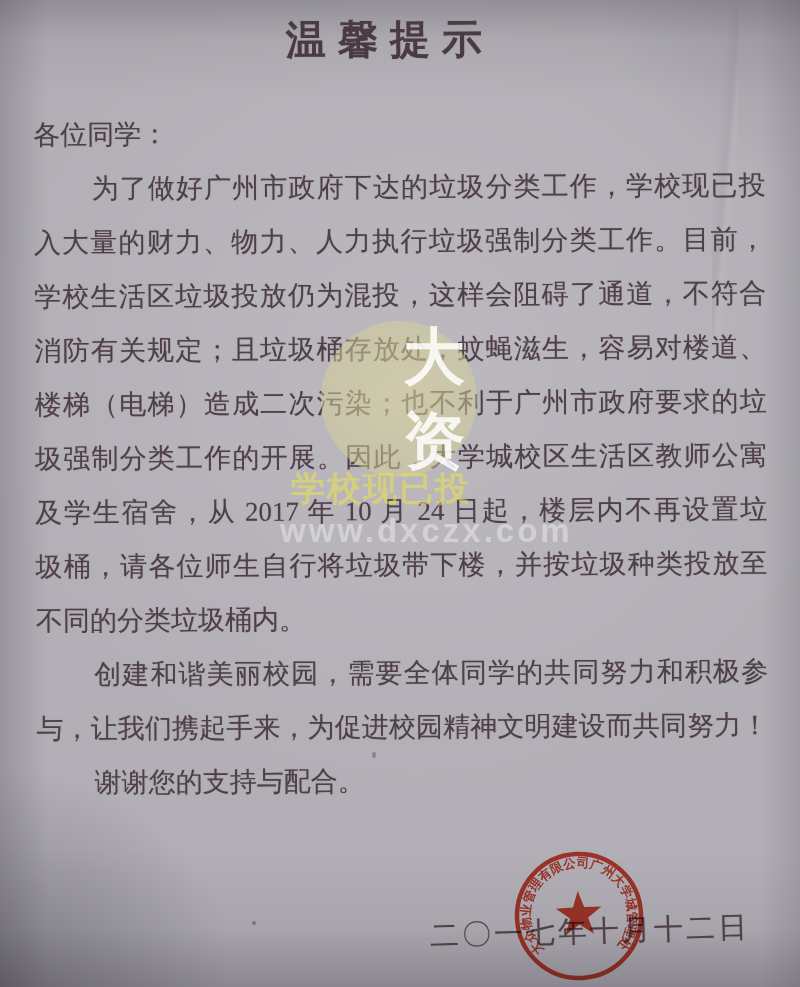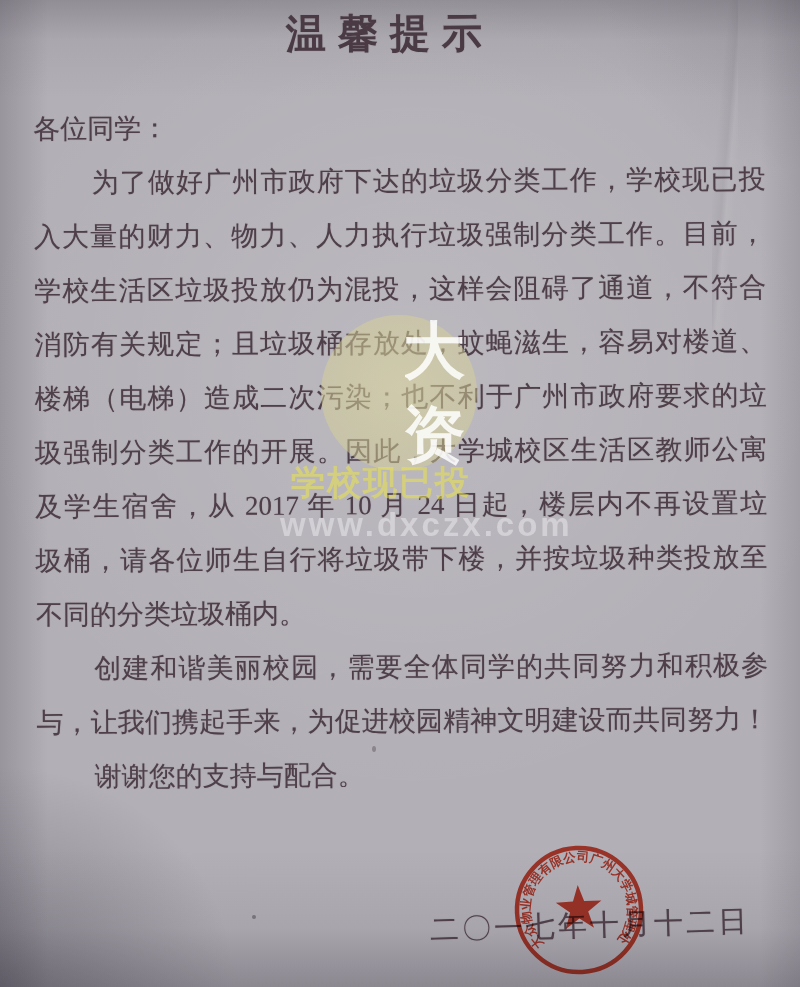--- a/index.html
+++ b/index.html
@@ -9,21 +9,21 @@
     background-color:#b2afb6;
     background-image:
       radial-gradient(90% 70% at 52% 38%, rgba(255,255,255,0.12), rgba(0,0,0,0) 62%),
       linear-gradient(180deg, rgba(60,55,65,0.28) 0%, rgba(60,55,65,0.07) 4%, rgba(0,0,0,0) 10%),
       linear-gradient(0deg, rgba(50,45,58,0.30) 0%, rgba(50,45,58,0.08) 6%, rgba(0,0,0,0) 14%),
       linear-gradient(90deg, rgba(50,45,58,0.20) 0%, rgba(0,0,0,0) 6%),
       linear-gradient(270deg, rgba(50,45,58,0.14) 0%, rgba(0,0,0,0) 5%),
       radial-gradient(42% 32% at 0% 100%, rgba(40,38,50,0.35), rgba(0,0,0,0) 70%),
       radial-gradient(35% 25% at 100% 0%, rgba(40,38,50,0.12), rgba(0,0,0,0) 70%);
   }
-  .paper{position:relative;width:800px;height:957px;}
+  .paper{position:relative;width:800px;height:957px;margin-top:6px;}
   .crease{
     position:absolute;left:712px;top:0;width:26px;height:330px;
     background:linear-gradient(95deg, rgba(0,0,0,0) 30%, rgba(40,35,45,0.06) 50%, rgba(255,255,255,0.05) 60%, rgba(0,0,0,0) 75%);
   }
   .title{
     position:absolute;left:0;top:6px;width:780px;margin:0;
     text-align:center;font-size:40px;font-weight:bold;
     letter-spacing:12px;color:#4a3a44;
     text-shadow:0 0 1px rgba(74,58,68,0.45);
     transform:rotate(-0.4deg);

